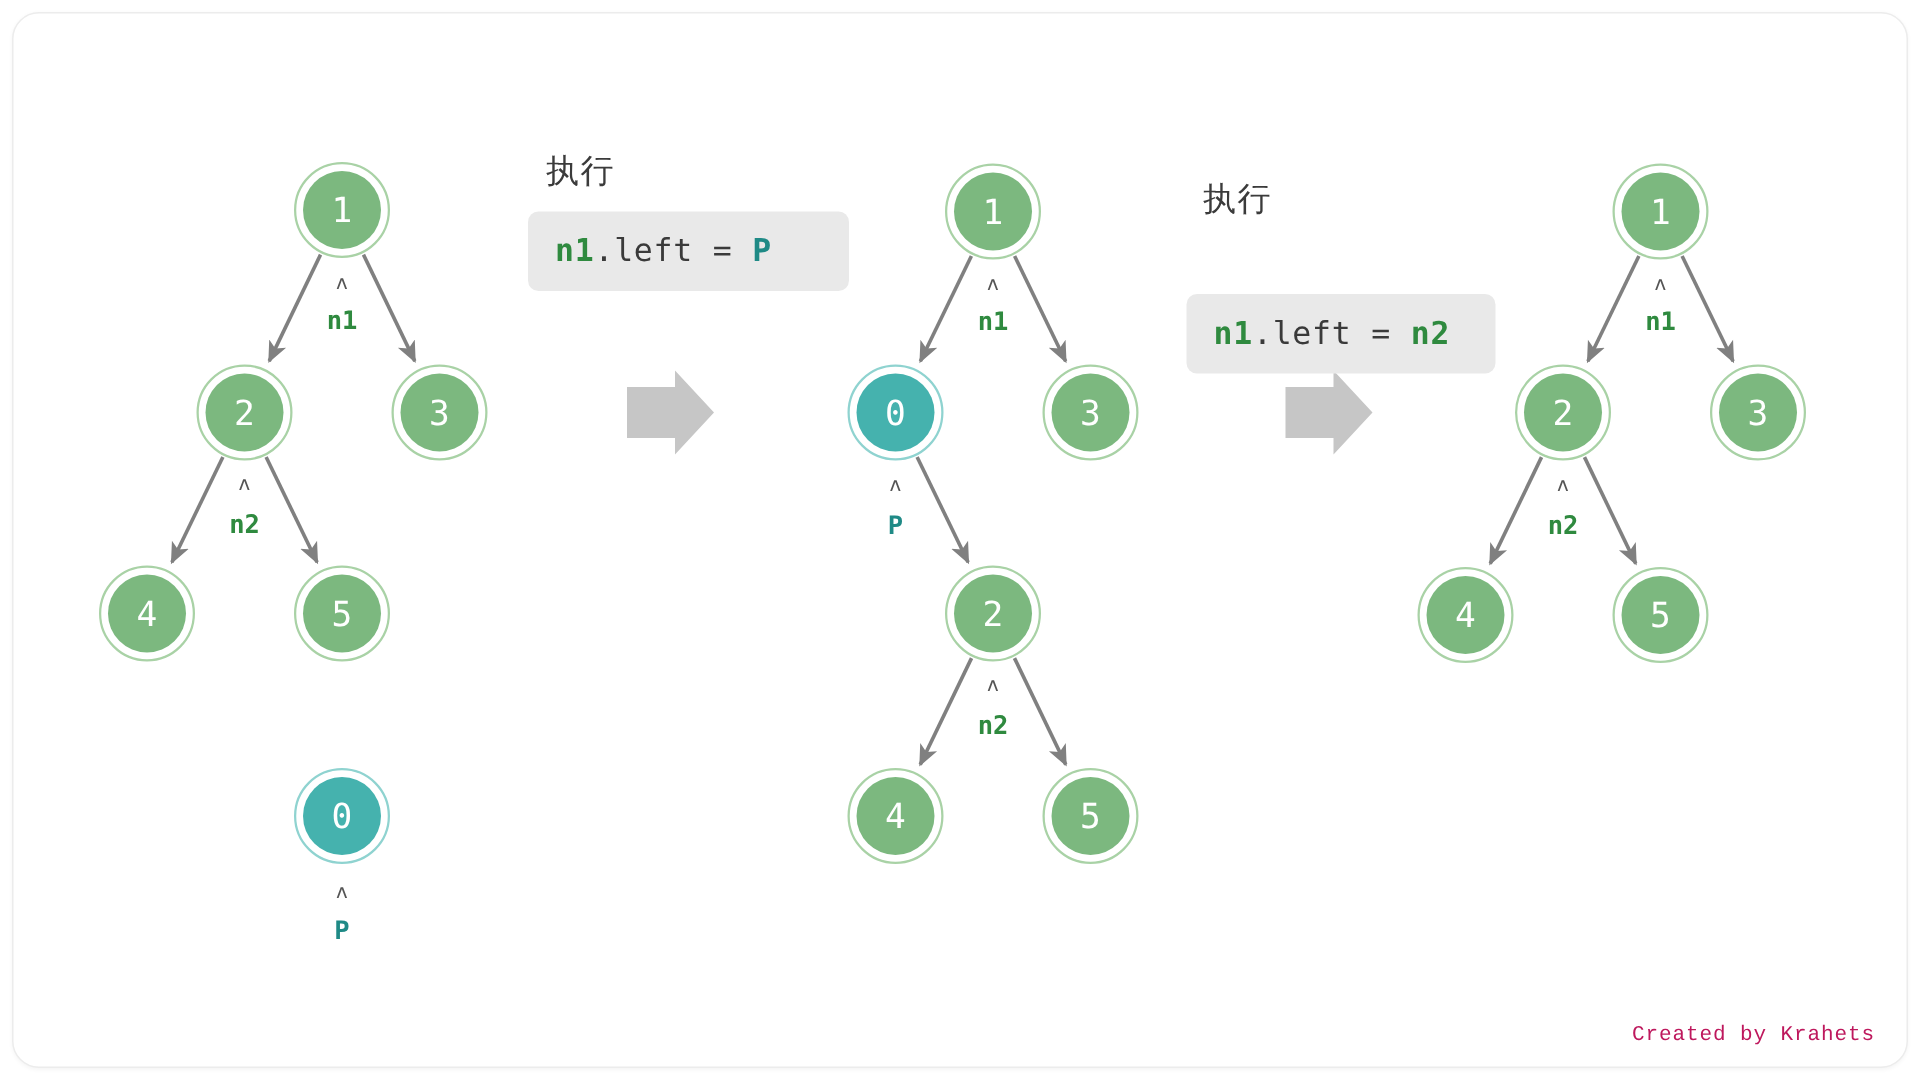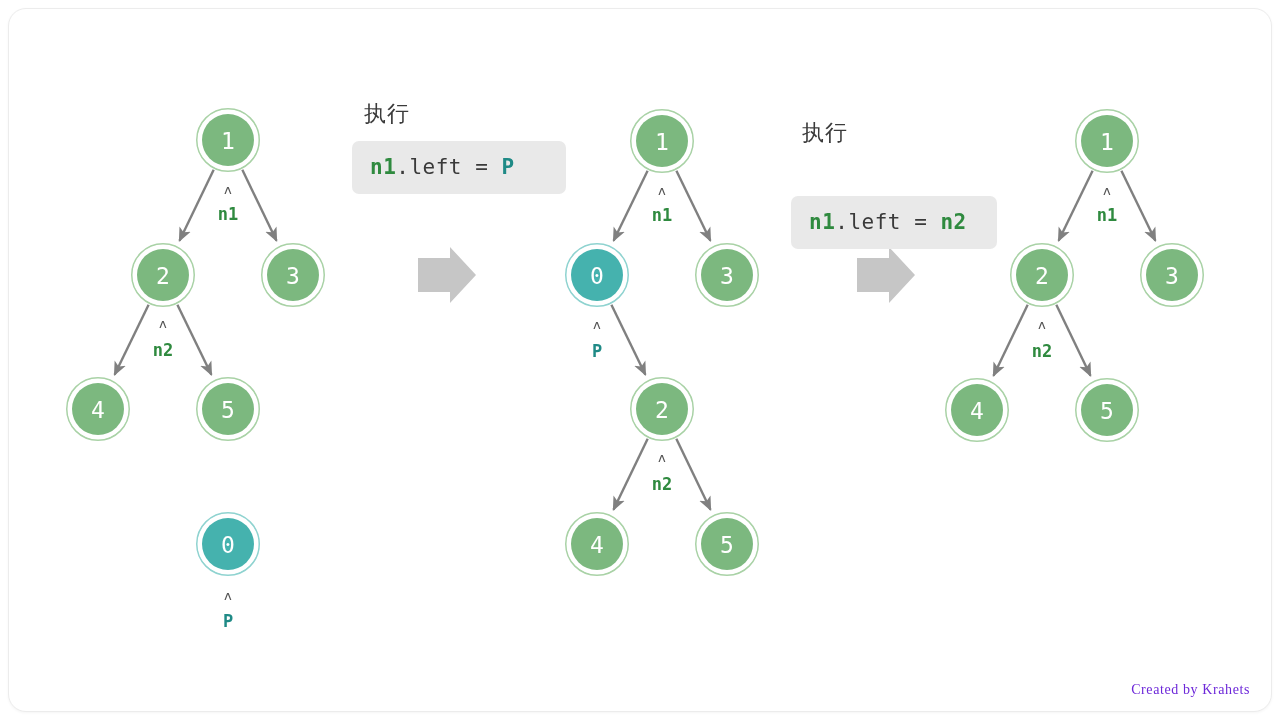--- a/index.html
+++ b/index.html
@@ -95,23 +95,23 @@
   .code-line { white-space: pre; }
   .tok-n { color: #2f8a3f; font-weight: bold; }
   .tok-p { color: #1f8a86; font-weight: bold; }
   .tok-plain { color: #3a3a3a; }
 
   
   #credit {
     position: absolute;
     right: 30px;
     bottom: 22px;
-    font-family: Liberation Serif, serif;
+    font-family: Liberation Mono, monospace;
     font-size: 14px;
-    color: #6d28d9;
+    color: #be185d;
     letter-spacing: 0.6px;
     white-space: nowrap;
   }
 </style>
 </head>
 <body>
 
 <div id="stage">
 
   <div id="card"></div>

